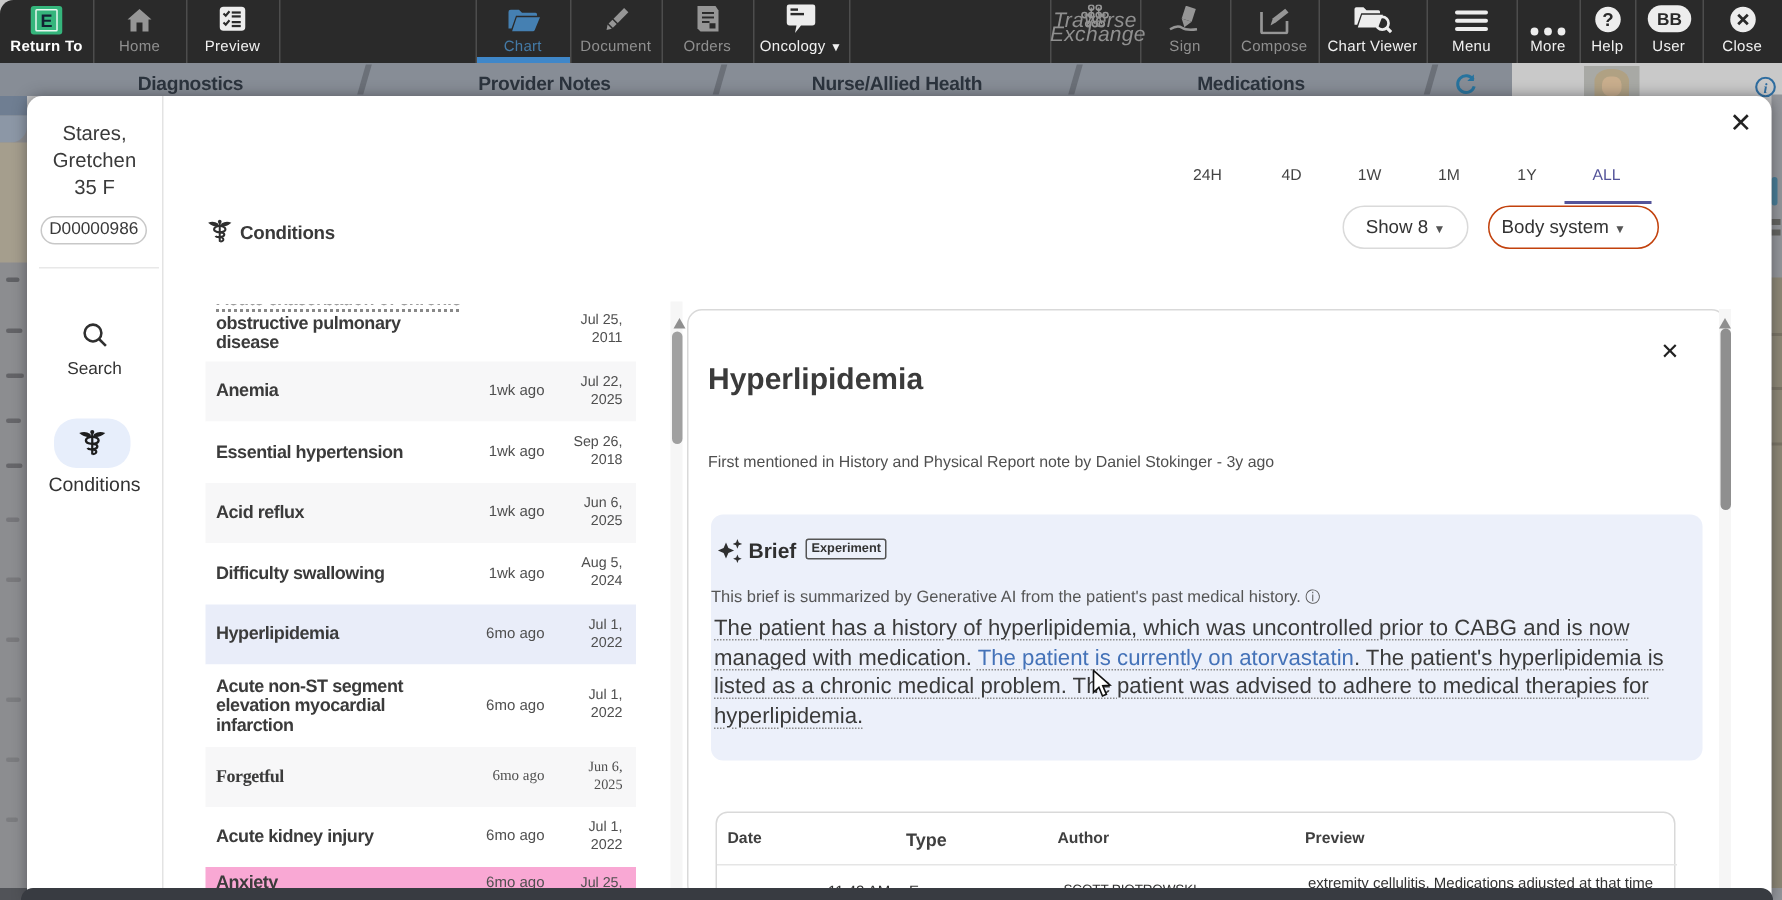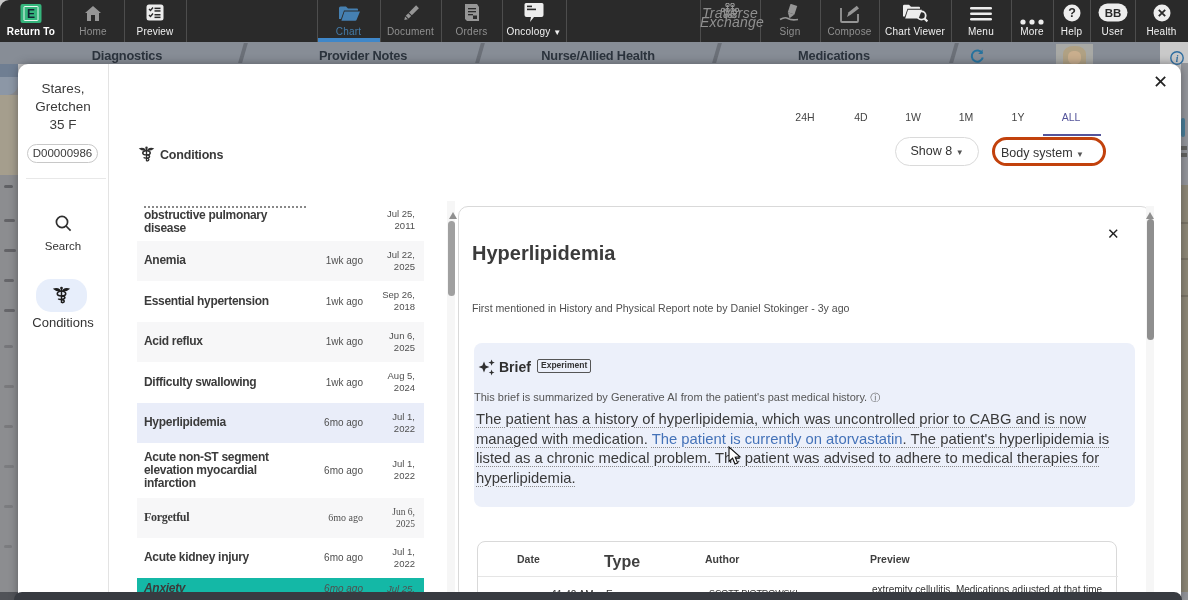--- a/index.html
+++ b/index.html
@@ -5,21 +5,21 @@
 * { margin:0; padding:0; box-sizing:border-box; }
 html,body { width:1188px; height:600px; overflow:hidden; background:#8c8d90; font-family:"Liberation Sans", sans-serif; }
 #stage { position:absolute; top:0; left:0; width:1188px; height:600px; overflow:hidden; background:#c9c9c9;}
 .abs { position:absolute; }
 #toolbar { position:absolute; top:0; left:0; width:1188px; height:42px; background:#2a2a2a; border-top-left-radius:9px; }
 .tbsep { position:absolute; top:0; width:1px; height:42px; background:#4d4d4d; }
 .tbitem { position:absolute; top:0; height:42px; text-align:center; }
 .tblabel { position:absolute; width:100%; top:25.5px; font-size:10px; color:#909090; letter-spacing:0.2px; white-space:nowrap;}
 .tblabel.w { color:#f1f1f1; }
 .tbicon { position:absolute; left:50%; transform:translateX(-50%); top:4px; }
-#tabbar { position:absolute; top:42px; left:0; width:1160px; height:22px; background:#878d96; }
+#tabbar { position:absolute; top:42px; left:0; width:1008px; height:22px; background:#878d96; }
 .tabtxt { position:absolute; top:5.5px; width:200px; text-align:center; font-size:12.8px; font-weight:700; color:#2b333d; letter-spacing:-0.2px;}
 .chev { position:absolute; top:1px; width:3.5px; height:20px; background:#6b7078; transform:skewX(-16deg); }
 #modal { position:absolute; left:18px; top:64px; width:1163px; height:536px; background:#ffffff; border-radius:10px 10px 0 0; box-shadow:0 0 9px rgba(40,40,45,0.5); }
 .row { position:absolute; left:119px; width:287px; }
 .rname { position:absolute; left:7px; font-weight:700; font-size:12px; letter-spacing:-0.3px; color:#3b3b3b; line-height:13px; }
 .rago { position:absolute; right:61px; font-size:10px; color:#4f4f4f; }
 .rdate { position:absolute; right:9px; font-size:9.5px; color:#4f4f4f; text-align:right; line-height:12px; }
 .meta { position:absolute; left:454px; font-size:10.6px; color:#4f4f4f; }
 .pline { white-space:nowrap; font-size:14.8px; color:#3a3a3a; }
 .pline span.u { text-decoration:underline dotted #8a8a8a 1px; text-underline-offset:3px; }
@@ -206,21 +206,21 @@
             <rect x="0.5" y="0.5" width="29" height="18" rx="9" fill="#ededed"></rect>
             <text x="15" y="13.8" font-size="11.5" font-weight="bold" fill="#2a2a2a" text-anchor="middle" font-family="Liberation Sans">BB</text>
           </svg></div>
         <div class="tblabel w">User</div>
       </div>
 <div class="tbitem" style="left:1135px;width:53px;">
         <div class="tbicon" style="top:4px;"><svg width="18" height="18" viewBox="0 0 18 18">
             <circle cx="9" cy="9" r="8.5" fill="#ededed"></circle>
             <path d="M5.8 5.8 L12.2 12.2 M12.2 5.8 L5.8 12.2" stroke="#2a2a2a" stroke-width="1.8"></path>
           </svg></div>
-        <div class="tblabel w">Health</div>
+        <div class="tblabel w">Close</div>
       </div>
 <div class="abs" style="left:318px;top:38px;width:62px;height:3.5px;background:#3f87c9;"></div>
 </div>
 <div id="tabbar">
 <div class="tabtxt" style="left:27px;">Diagnostics</div>
 <div class="tabtxt" style="left:263px;">Provider Notes</div>
 <div class="tabtxt" style="left:498px;">Nurse/Allied Health</div>
 <div class="tabtxt" style="left:734px;">Medications</div>
 <div class="chev" style="left:241px;"></div>
 <div class="chev" style="left:478px;"></div>
@@ -275,21 +275,21 @@
 <circle cx="9" cy="1.9" r="1.3"></circle>
 <path d="M0.8 2.6 Q4.6 1 7.8 3.2 L8.4 5 Q4.2 5.8 0.8 2.6 Z"></path>
 <path d="M17.2 2.6 Q13.4 1 10.2 3.2 L9.6 5 Q13.8 5.8 17.2 2.6 Z"></path>
 <path d="M9 4.8 Q5 5.4 5 7.3 Q5 9.2 9 9.4 Q12.2 9.5 12.2 11 Q12.2 12.5 9 12.8 Q6.6 13 6 12" fill="none" stroke="#2f2f2f" stroke-width="1.5"></path>
 <path d="M9 4.8 Q13 5.4 13 7.3 Q13 9.2 9 9.4" fill="none" stroke="#2f2f2f" stroke-width="1.5"></path>
 <path d="M9 12.8 Q11.6 13.2 11.6 14.4 Q11.6 15.7 9.3 15.9" fill="none" stroke="#2f2f2f" stroke-width="1.3"></path>
 </g>
         </svg></div>
 <div class="abs" style="left:142px;top:84px;font-size:12.5px;font-weight:700;letter-spacing:-0.2px;color:#3a3a3a;">Conditions</div>
 <div class="abs" style="left:877px;top:73px;width:84px;height:29px;border:1px solid #dadada;border-radius:15px;text-align:center;font-size:12.5px;color:#333;line-height:27px;">Show 8 <span style="font-size:8px;color:#555;">▼</span></div>
-<div class="abs" style="left:974px;top:73px;width:114px;height:29px;border:3px solid #c2410c;border-radius:15px;text-align:center;font-size:12.5px;color:#333;line-height:27px;padding-right:13px;">Body system <span style="font-size:8px;color:#555;">▼</span></div>
+<div class="abs" style="left:974px;top:73px;width:114px;height:29px;border:1px solid #c2410c;border-radius:15px;text-align:center;font-size:12.5px;color:#333;line-height:27px;padding-right:13px;">Body system <span style="font-size:8px;color:#555;">▼</span></div>
 <div class="row" style="top:139px;height:38px;background:#ffffff;">
         <div class="rname" style="top:6px;">obstructive pulmonary<br>disease</div>
         <div class="rago" style="top:7px;margin-top:40px;">6d ago</div>
         <div class="rdate" style="top:4.5px;">Jul 25,<br>2011</div>
       </div>
 <div class="row" style="top:177px;height:40px;background:#f7f7f8;">
         <div class="rname" style="top:13px;">Anemia</div>
         <div class="rago" style="top:14px;">1wk ago</div>
         <div class="rdate" style="top:8px;">Jul 22,<br>2025</div>
       </div>
@@ -321,21 +321,21 @@
 <div class="row" style="top:434px;height:40px;background:#f7f7f8;font-family:Liberation Serif, serif;">
         <div class="rname" style="top:13px;">Forgetful</div>
         <div class="rago" style="top:14px;">6mo ago</div>
         <div class="rdate" style="top:8px;">Jun 6,<br>2025</div>
       </div>
 <div class="row" style="top:474px;height:40px;background:#ffffff;">
         <div class="rname" style="top:13px;">Acute kidney injury</div>
         <div class="rago" style="top:14px;">6mo ago</div>
         <div class="rdate" style="top:8px;">Jul 1,<br>2022</div>
       </div>
-<div class="row" style="top:514px;height:22px;background:#14b8a6;font-style:italic;">
+<div class="row" style="top:514px;height:22px;background:#f9a8d4;">
         <div class="rname" style="top:4px;">Anxiety</div>
         <div class="rago" style="top:5px;">6mo ago</div>
         <div class="rdate" style="top:5px;">Jul 25,</div>
       </div>
 <div class="abs" style="left:126px;top:139px;width:200px;height:5px;overflow:hidden;">
         <span style="position:absolute;top:-11px;left:0;font-weight:700;font-size:12px;letter-spacing:-0.3px;color:#3b3b3b;white-space:nowrap;text-decoration:underline dotted #888 1.5px;text-underline-offset:3px;">Acute exacerbation of chronic</span>
       </div>
 <div class="abs" style="left:429px;top:137px;width:8px;height:399px;background:#f6f6f6;"></div>
 <div class="abs" style="left:431px;top:148px;width:0;height:0;border-left:4px solid transparent;border-right:4px solid transparent;border-bottom:7px solid #8f8f8f;"></div>
 <div class="abs" style="left:429.5px;top:157px;width:7px;height:75px;background:#a0a0a0;border-radius:4px;"></div>
@@ -357,22 +357,22 @@
         <div class="pline"><span class="u">The patient has a history of hyperlipidemia, which was uncontrolled prior to CABG and is now</span></div>
         <div class="pline"><span class="u">managed with medication.</span> <span class="u" style="color:#4472b8;">The patient is currently on atorvastatin</span><span class="u">. The patient's hyperlipidemia is</span></div>
         <div class="pline"><span class="u">listed as a chronic medical problem. The patient was advised to adhere to medical therapies for</span></div>
         <div class="pline"><span class="u">hyperlipidemia.</span></div>
       </div>
 <div class="abs" style="left:456px;top:327px;font-size:11px;color:#555;">This brief is summarized by Generative AI from the patient's past medical history. <span style="font-size:10px;">ⓘ</span></div>
 <div class="abs" style="left:710px;top:382px;"><svg width="15" height="20" viewBox="0 0 15 20">
           <path d="M1 1 L1 15.5 L4.6 12.2 L7 18 L9.6 16.9 L7.2 11.2 L12 10.8 Z" fill="#fff" stroke="#111" stroke-width="1.1"></path>
         </svg></div>
 <div class="abs" style="left:459px;top:477px;width:640px;height:59px;border:1px solid #d9d9d9;border-radius:8px;background:#fff;">
-        <div class="abs" style="left:7px;top:10.5px;font-size:10.5px;font-weight:700;color:#3f3f3f;margin-left:32px;">Date</div>
-        <div class="abs" style="left:126px;top:10.5px;font-size:16px;font-weight:700;color:#3f3f3f;">Type</div>
+        <div class="abs" style="left:7px;top:10.5px;font-size:10.5px;font-weight:700;color:#3f3f3f;">Date</div>
+        <div class="abs" style="left:126px;top:10.5px;font-size:12px;font-weight:700;color:#3f3f3f;">Type</div>
         <div class="abs" style="left:227px;top:10.5px;font-size:10.5px;font-weight:700;color:#3f3f3f;">Author</div>
         <div class="abs" style="left:392px;top:10.5px;font-size:10.5px;font-weight:700;color:#3f3f3f;">Preview</div>
         <div class="abs" style="left:0;top:34px;width:640px;height:1px;background:#e5e5e5;"></div>
         <div class="abs" style="left:74px;top:46.5px;font-size:10px;color:#333;">11:42 AM</div>
         <div class="abs" style="left:128px;top:46.5px;font-size:10px;color:#333;">Emergency</div>
         <div class="abs" style="left:231px;top:45.5px;font-size:9px;letter-spacing:-0.1px;color:#333;text-decoration:underline;">SCOTT PIOTROWSKI</div>
         <div class="abs" style="left:394px;top:40.5px;font-size:10px;color:#333;line-height:13px;">extremity cellulitis. Medications adjusted at that time</div>
       </div>
 <div class="abs" style="left:1128px;top:142px;width:8px;height:394px;background:#f6f6f6;"></div>
 <div class="abs" style="left:1128px;top:148px;width:0;height:0;border-left:4px solid transparent;border-right:4px solid transparent;border-bottom:7px solid #8f8f8f;"></div>

